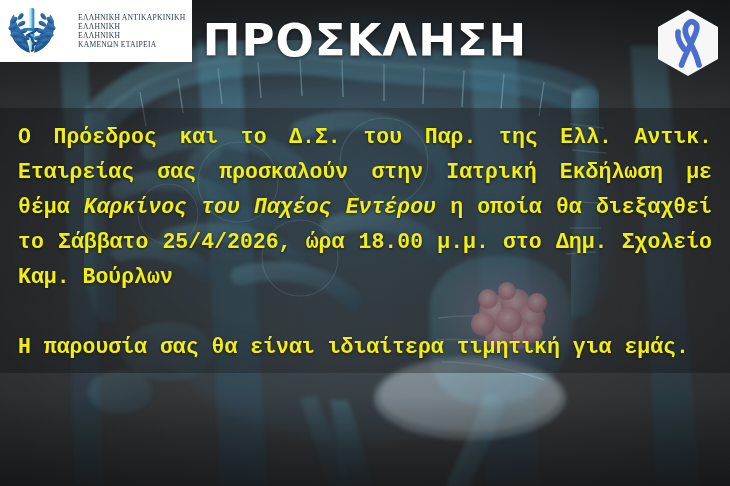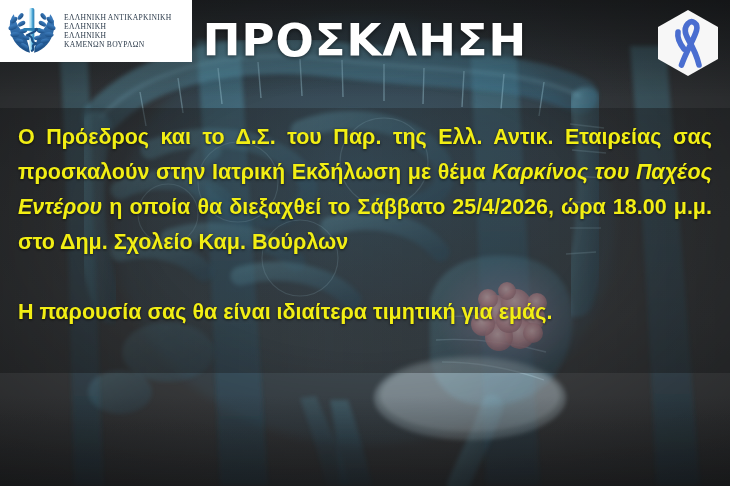--- a/index.html
+++ b/index.html
@@ -71,21 +71,21 @@
     padding: 0 4px 0 6px;
     box-sizing: border-box;
     z-index: 6;
   }
   .logo-emblem {
     width: 52px;
     height: 52px;
     flex: 0 0 52px;
   }
   .logo-lines {
-    margin-left: 6px;
+    margin-left: 20px;
     display: flex;
     flex-direction: column;
     justify-content: center;
     line-height: 1.22;
   }
   .logo-lines span {
     font-family: "Liberation Serif", "DejaVu Serif", serif;
     font-size: 7.6px;
     letter-spacing: 0.25px;
     color: #2b3a4a;
@@ -123,21 +123,21 @@
     position: absolute;
     left: 18px;
     top: 120px;
     width: 694px;
     z-index: 5;
     color: #f2ee14;
     font-weight: 700;
     font-size: 21.5px;
     line-height: 35px;
     text-shadow: 0 1px 3px rgba(0,0,0,0.65);
-    font-family: Liberation Sans, sans-serif;
+    font-family: Liberation Mono, monospace;
   }
   .para {
     text-align: justify;
     text-align-last: left;
     margin: 0;
   }
   .para.just-all { text-align: justify; }
   .para em.work-title {
     font-style: italic;
     font-weight: 700;
@@ -342,21 +342,21 @@
         <path d="M41 58 C 58 62, 42 70, 59 74 C 44 78, 58 84, 50 88"></path>
         <path d="M41 58 C 50 52, 56 54, 58 48"></path>
       </g>
       <circle cx="58.5" cy="47" r="3.2" fill="#1c4f86"></circle>
     </svg>
 
     <div class="logo-lines">
       <span>ΕΛΛΗΝΙΚΗ ΑΝΤΙΚΑΡΚΙΝΙΚΗ</span>
       <span>ΕΛΛΗΝΙΚΗ</span>
       <span>ΕΛΛΗΝΙΚΗ</span>
-      <span>ΚΑΜΕΝΩΝ ΒΟΥΡΛΩΝ</span>
+      <span>ΚΑΜΕΝΩΝ ΕΤΑΙΡΕΙΑ</span>
     </div>
   </div>
 
   <svg class="ribbon-badge" viewBox="0 0 68 70">
     <polygon points="34,2 64,19 64,51 34,68 4,51 4,19" fill="#f7f7f7"></polygon>
     <g fill="none" stroke="#4a6ed0" stroke-width="5.6" stroke-linecap="round" stroke-linejoin="round">
       <path d="M27.5 57 C 32 44, 40.5 30, 42.5 22.5 C 44.5 15, 38 11.5, 34 15.5
                C 30 19.5, 31 26, 34.5 32 C 38 38, 43 48, 45 57"></path>
       <path d="M24 24 C 23 30, 26.5 36.5, 30 41"></path>
     </g>

